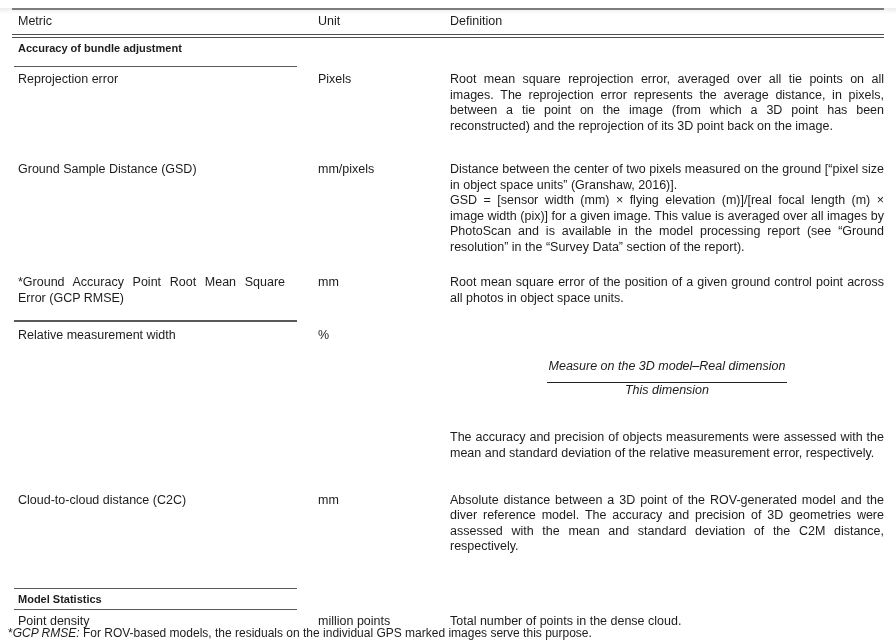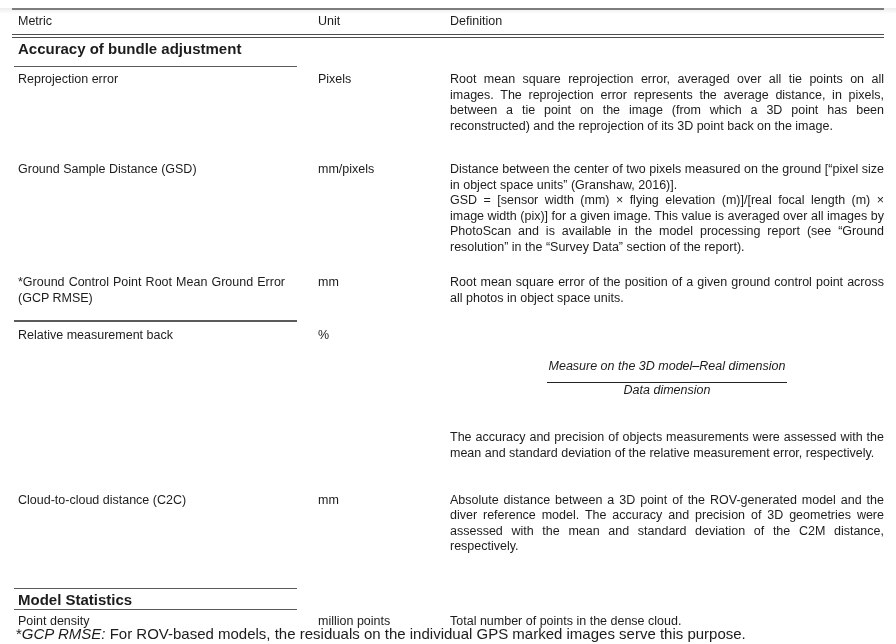--- a/index.html
+++ b/index.html
@@ -31,21 +31,21 @@
     line-height: 15.5px;
     gap: 13px;
   }
   .header-row { padding-top: 4px; padding-bottom: 4px; }
   .cell-metric { padding-right: 20px; text-align: justify; }
   .cell-unit   { padding-right: 14px; }
   .cell-def    { text-align: justify; white-space: pre-line; }
 
   .section-title {
     font-weight: bold;
-    font-size: 15px;
+    font-size: 11px;
     line-height: 15.5px;
     padding-left: 6px;
     margin-top: 3px;
   }
   .mb-after-title  { margin-bottom: 10px; }
   .mb-tight        { margin-bottom: 2px; }
 
   .r-reprojection { margin-top: 5px; }
   .r-gsd          { margin-top: 28px; }
   .r-gcp          { margin-top: 20px; }
@@ -60,23 +60,23 @@
   .frac-num {
     display: inline-block;
     border-bottom: 1.2px solid #222;
     padding: 0 2px 7px 2px;
   }
   .frac-den { text-align: center; }
 
   
   .footnote {
     position: absolute;
-    left: 16px; right: 12px;
+    left: 8px; right: 12px;
     top: 618px;
-    font-size: 15px;
+    font-size: 12px;
     line-height: 15.5px;
   }
   .footnote .fn-term { font-style: italic; }
 </style>
 </head>
 <body>
 
 <div class="page">
   <div class="tablewrap">
 
@@ -100,35 +100,35 @@
     </div>
 
     <div class="row r-gsd">
       <div class="cell-metric">Ground Sample Distance (GSD)</div>
       <div class="cell-unit">mm/pixels</div>
       <div class="cell-def">Distance between the center of two pixels measured on the ground [“pixel size in object space units” (Granshaw, 2016)].
 GSD = [sensor width (mm) × flying elevation (m)]/[real focal length (m) × image width (pix)] for a given image. This value is averaged over all images by PhotoScan and is available in the model processing report (see “Ground resolution” in the “Survey Data” section of the report).</div>
     </div>
 
     <div class="row r-gcp">
-      <div class="cell-metric">*Ground Control Point Root Mean Ground Error (GCP RMSE)</div>
+      <div class="cell-metric">*Ground Accuracy Point Root Mean Square Error (GCP RMSE)</div>
       <div class="cell-unit">mm</div>
       <div class="cell-def">Root mean square error of the position of a given ground control point across all photos in object space units.</div>
     </div>
 
     <div class="rule-part rule-sec2"></div>
     <div class="rule-part"></div>
 
     <div class="row r-relative">
-      <div class="cell-metric">Relative measurement back</div>
+      <div class="cell-metric">Relative measurement width</div>
       <div class="cell-unit">%</div>
       <div class="cell-def">
         <div class="formula">
           <span class="frac-num">Measure on the 3D model–Real dimension</span>
-          <div class="frac-den">Data dimension</div>
+          <div class="frac-den">This dimension</div>
         </div>
         <div style="text-align: justify;">The accuracy and precision of objects measurements were assessed with the mean and standard deviation of the relative measurement error, respectively.</div>
       </div>
     </div>
 
     <div class="row r-c2c">
       <div class="cell-metric">Cloud-to-cloud distance (C2C)</div>
       <div class="cell-unit">mm</div>
       <div class="cell-def">Absolute distance between a 3D point of the ROV-generated model and the diver reference model. The accuracy and precision of 3D geometries were assessed with the mean and standard deviation of the C2M distance, respectively.</div>
     </div>

